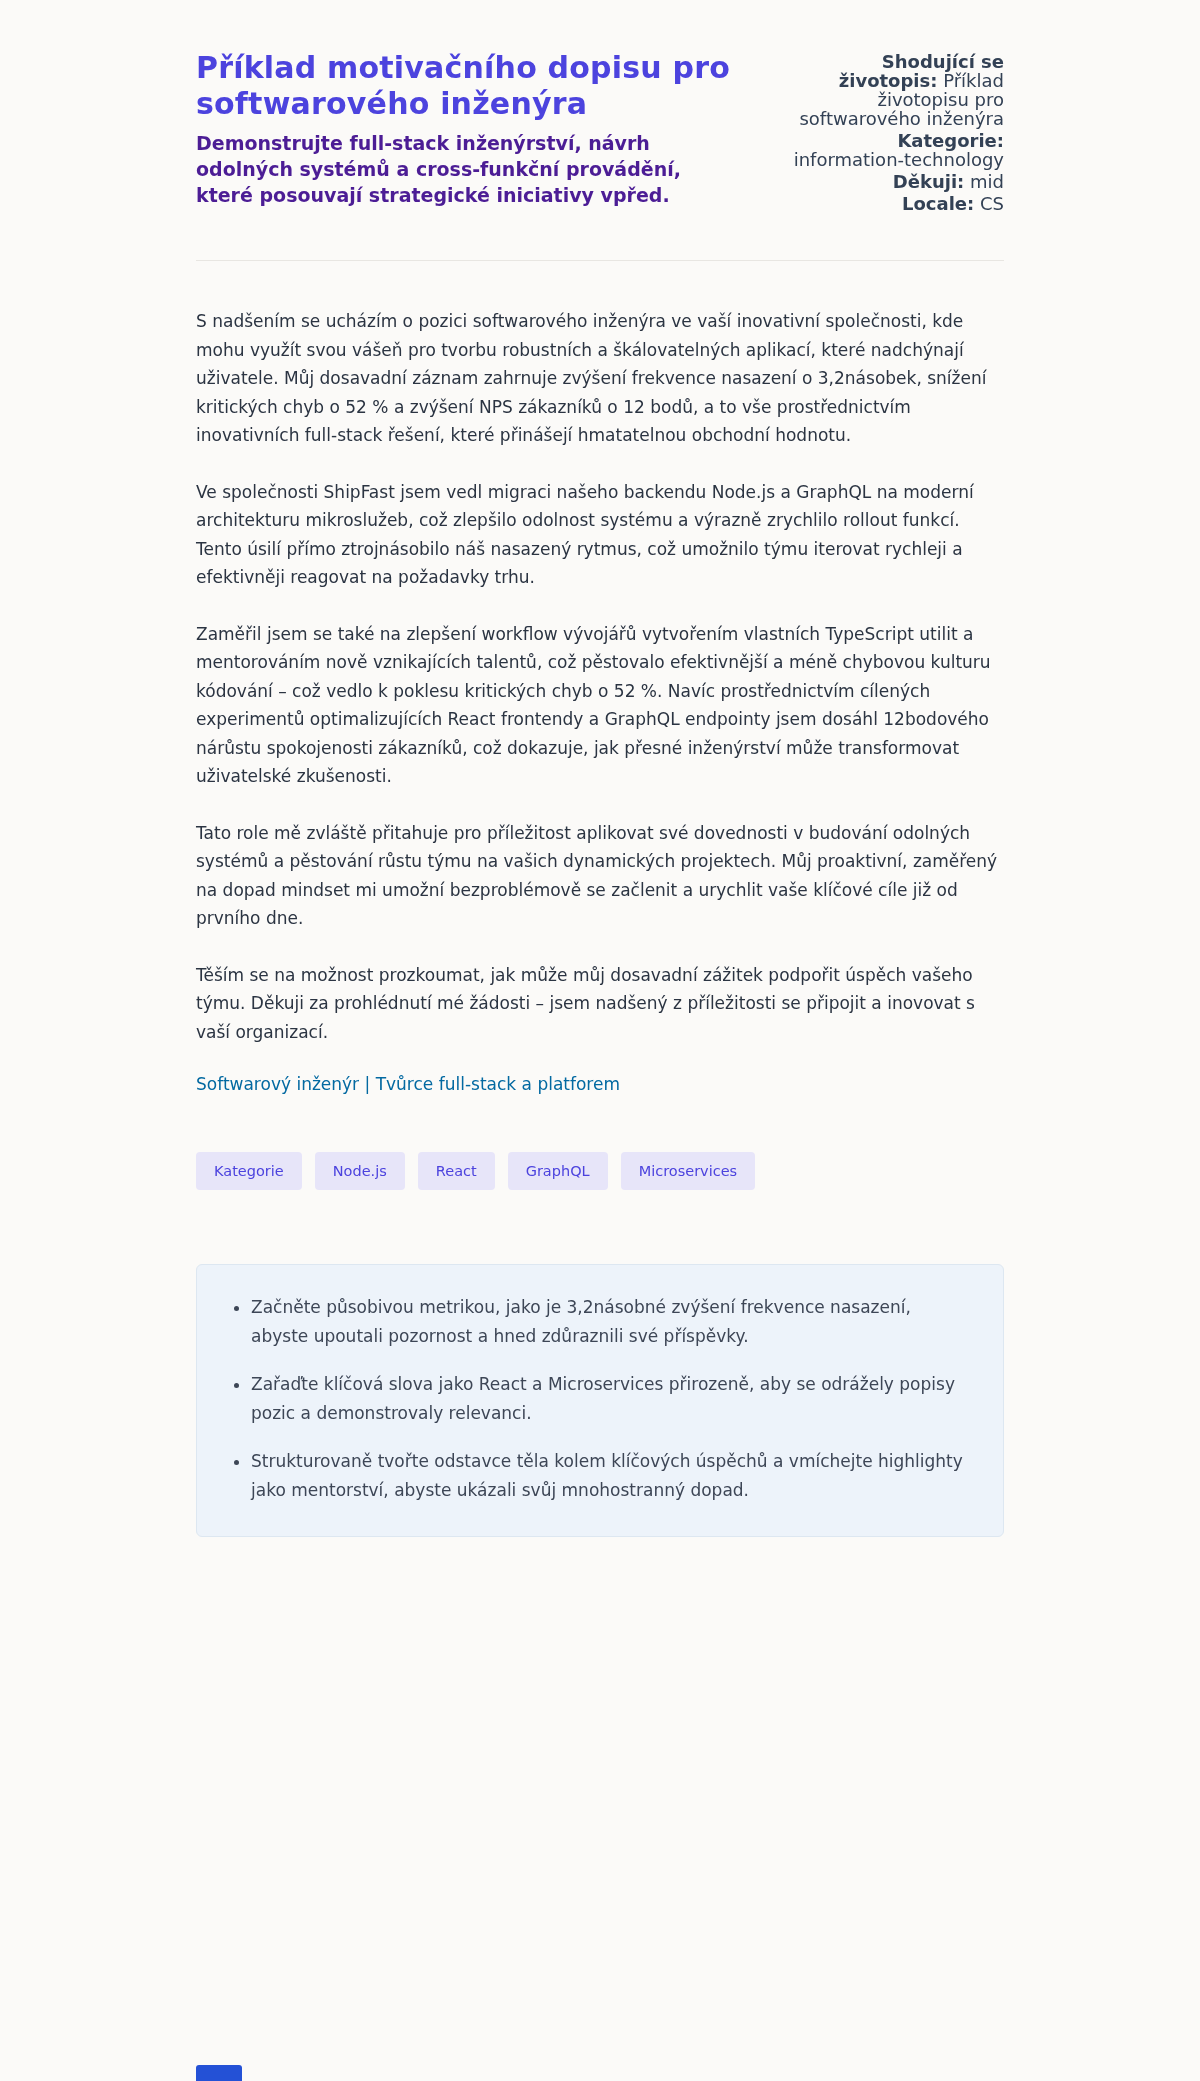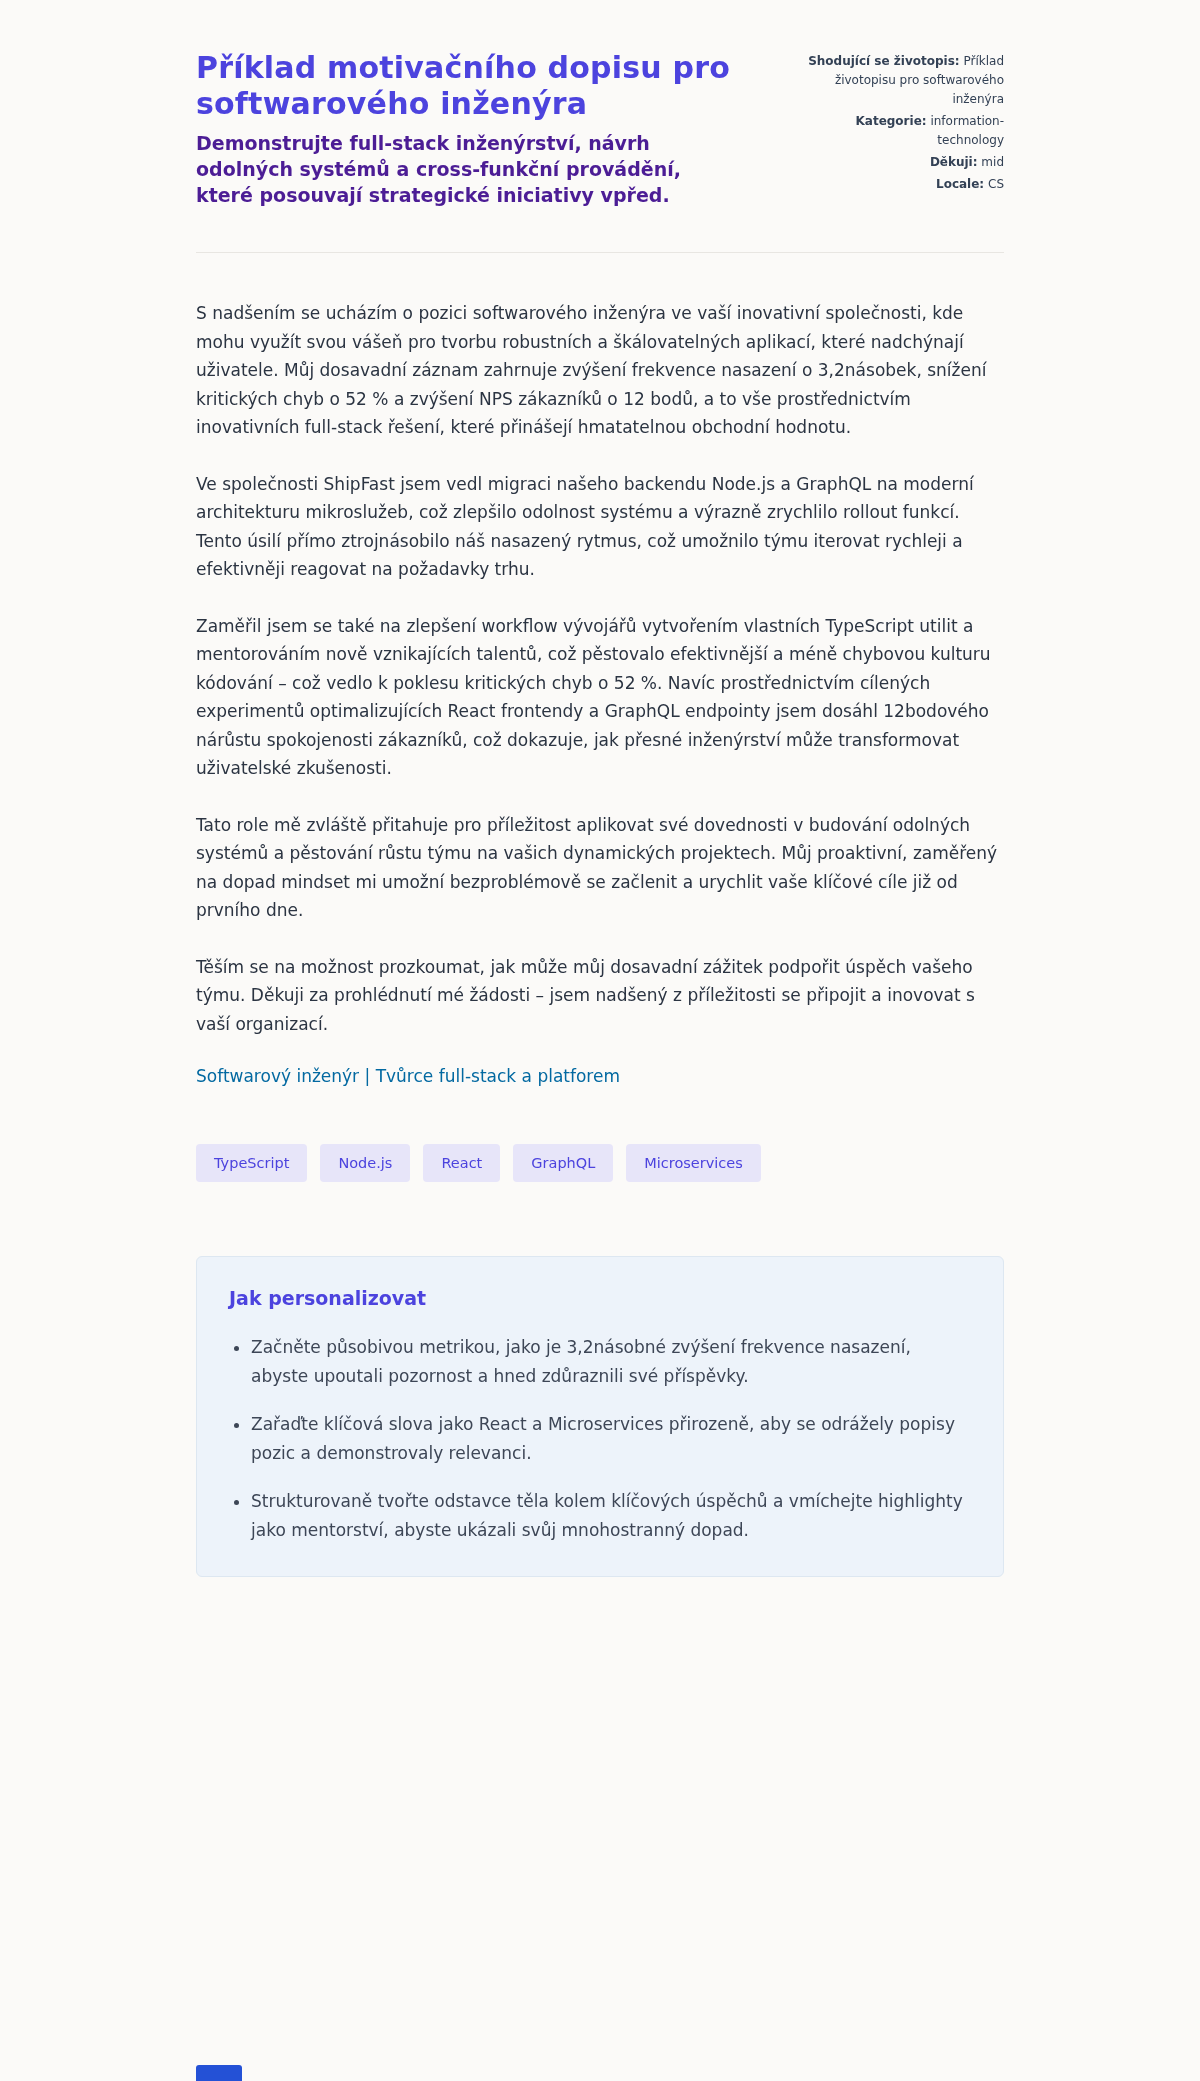--- a/index.html
+++ b/index.html
@@ -30,21 +30,21 @@
     max-width: 520px;
     font-size: 19px;
     line-height: 26px;
     font-weight: 700;
     color: #4c1d95;
   }
   .meta-panel {
     width: 214px;
     margin-top: 2px;
     text-align: right;
-    font-size: 12px;
+    font-size: 18px;
     line-height: 19px;
     color: #334155;
   }
   .meta-item { margin-bottom: 3px; }
   .meta-label { font-weight: 700; }
   .divider {
     border: none;
     border-top: 1px solid #e8e6e2;
     margin: 44px 0 0 0;
   }
@@ -152,33 +152,32 @@
 
         <p class="para">Tato role mě zvláště přitahuje pro příležitost aplikovat své dovednosti v budování odolných systémů a pěstování růstu týmu na vašich dynamických projektech. Můj proaktivní, zaměřený na dopad mindset mi umožní bezproblémově se začlenit a urychlit vaše klíčové cíle již od prvního dne.</p>
 
         <p class="para">Těším se na možnost prozkoumat, jak může můj dosavadní zážitek podpořit úspěch vašeho týmu. Děkuji za prohlédnutí mé žádosti – jsem nadšený z příležitosti se připojit a inovovat s vaší organizací.</p>
       </div>
     <p class="sig-title">Softwarový inženýr | Tvůrce full-stack a platforem</p>
   </section>
 
   <div class="tags">
 
-      <span class="tag">TypeScript</span>
+      <span class="tag">Kategorie</span>
 
       <span class="tag">Node.js</span>
 
       <span class="tag">React</span>
 
       <span class="tag">GraphQL</span>
 
       <span class="tag">Microservices</span>
     </div>
 
   <section class="tips-box">
-    <h2 class="tips-heading">Jak personalizovat</h2>
     <ul class="tips-list">
 
         <li>Začněte působivou metrikou, jako je 3,2násobné zvýšení frekvence nasazení, abyste upoutali pozornost a hned zdůraznili své příspěvky.</li>
 
         <li>Zařaďte klíčová slova jako React a Microservices přirozeně, aby se odrážely popisy pozic a demonstrovaly relevanci.</li>
 
         <li>Strukturovaně tvořte odstavce těla kolem klíčových úspěchů a vmíchejte highlighty jako mentorství, abyste ukázali svůj mnohostranný dopad.</li>
       </ul>
   </section>
 

